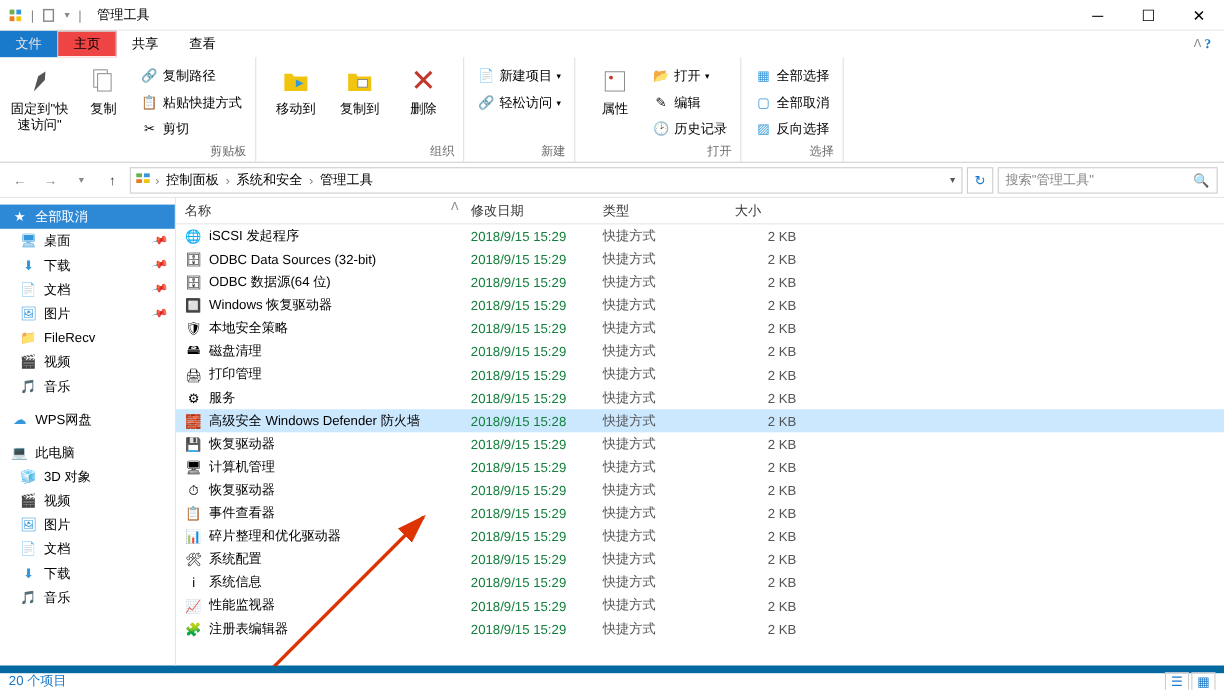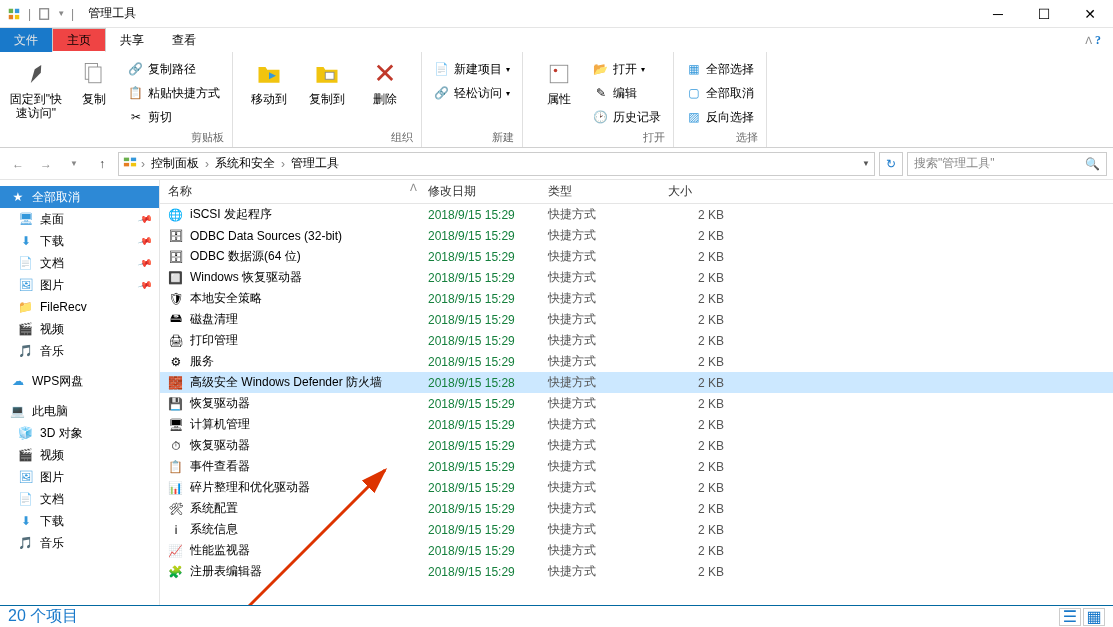--- a/index.html
+++ b/index.html
@@ -71,21 +71,21 @@
 .col-size { width: 80px; text-align: right; justify-content: flex-start; }
 .filerow { display: flex; height: 21px; align-items: center; font-size: 12px; cursor: pointer; }
 .filerow.selected { background: #cce8ff; }
 .filerow .fname { width: 260px; padding-left: 8px; display: flex; align-items: center; gap: 6px; }
 .filerow .fdate { width: 120px; padding-left: 8px; color: #15803d; }
 .filerow .ftype { width: 120px; padding-left: 8px; color: #555; }
 .filerow .fsize { width: 80px; padding-right: 16px; text-align: right; color: #555; }
 .ficon { width: 16px; height: 16px; display: flex; align-items: center; justify-content: center; }
 
 
-.statusbar { height: 22px; border-top: 1px solid #0369a1; display: flex; align-items: center; padding: 0 8px; font-size: 16px; color: #1979ca; }
+.statusbar { height: 22px; border-top: 7px solid #0369a1; display: flex; align-items: center; padding: 0 8px; font-size: 12px; color: #1979ca; }
 .statusbar .viewbtns { margin-left: auto; display: flex; gap: 2px; }
 .statusbar .viewbtns div { width: 22px; height: 18px; border: 1px solid #ccc; display: flex; align-items: center; justify-content: center; cursor: pointer; }
 
 
 .redarrow { position: absolute; left: 80px; top: 280px; pointer-events: none; z-index: 100; }
 
 
 .ic-blue { color: #1979ca; }
 .ic-gray { color: #888; }
 

